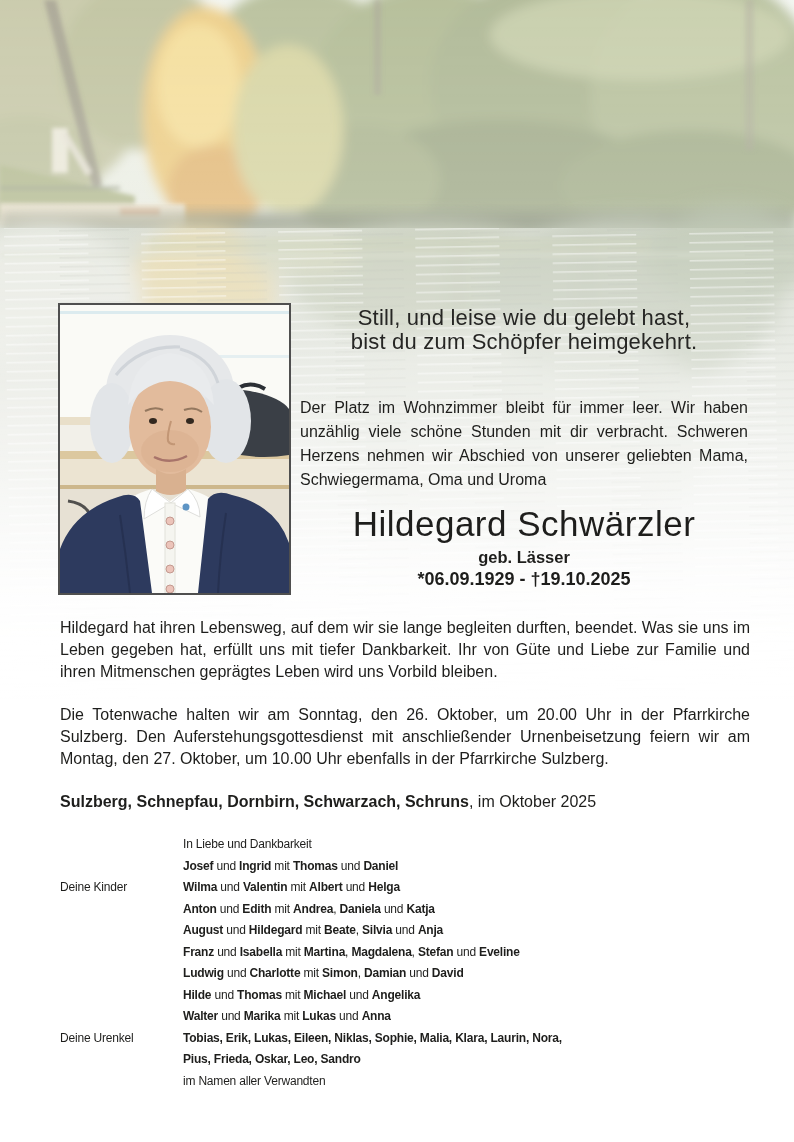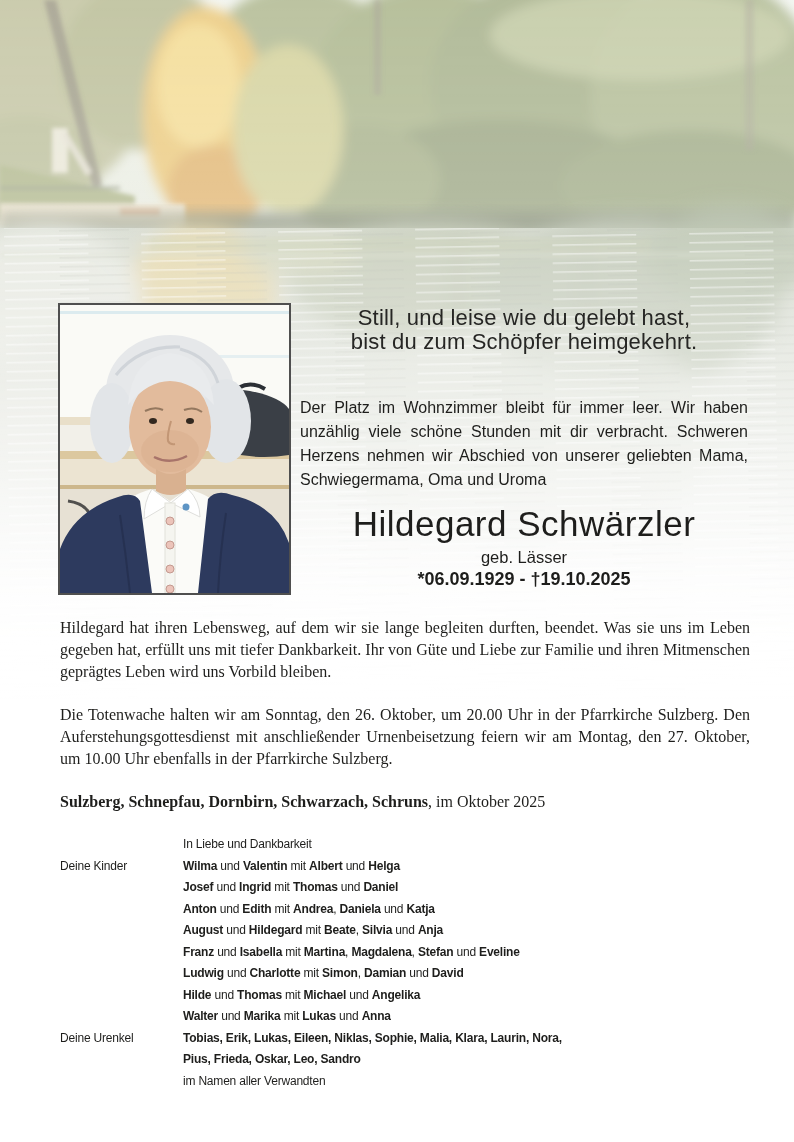--- a/index.html
+++ b/index.html
@@ -15,25 +15,25 @@
   .portrait{
     position:absolute;left:58px;top:303px;width:233px;height:292px;
     border:2px solid #4f4f4f;box-sizing:border-box;background:#f2f0e9;overflow:hidden;
   }
   
   .right-col{position:absolute;left:300px;top:306px;width:448px;}
   .quote{font-size:22px;line-height:24px;text-align:center;color:#262624;letter-spacing:.2px;}
   .intro{margin:42px 0 0;font-size:16px;line-height:24px;text-align:justify;}
   .name-block{text-align:center;margin-top:12px;}
   .name{font-size:35px;font-weight:normal;line-height:40px;margin:0;letter-spacing:.5px;}
-  .maiden{font-size:16.5px;font-weight:normal;margin-top:4px;}
+  .maiden{font-size:16.5px;font-weight:bold;margin-top:4px;}
   .dates{font-size:18px;font-weight:bold;margin-top:2px;}
   
   .body-main{position:absolute;left:60px;top:617px;width:690px;font-size:16px;line-height:22px;}
-  .body-main p{margin:0 0 21px;text-align:justify;font-family:Liberation Serif, serif;}
+  .body-main p{margin:0 0 21px;text-align:justify;}
   .cities{margin:0;text-align:left !important;}
   .b{font-weight:bold;}
   .family{margin-top:21px;font-size:12px;line-height:21.5px;letter-spacing:-0.2px;}
   .frow{display:flex;}
   .flabel{flex:0 0 123px;white-space:nowrap;}
   .ftext{flex:1;white-space:nowrap;}
 </style>
 </head>
 <body>
 
@@ -194,29 +194,29 @@
     <p>Die Totenwache halten wir am Sonntag, den 26. Oktober, um 20.00 Uhr in der Pfarrkirche Sulzberg. Den Auferstehungsgottesdienst mit anschließender Urnenbeisetzung feiern wir am Montag, den 27. Oktober, um 10.00 Uhr ebenfalls in der Pfarrkirche Sulzberg.</p>
     <p class="cities"><span class="b">Sulzberg, Schnepfau, Dornbirn, Schwarzach, Schruns</span><span>, im Oktober 2025</span></p>
 
     <div class="family">
       <div class="frow">
         <span class="flabel"></span>
         <span class="ftext">In Liebe und Dankbarkeit</span>
       </div>
       <div id="family-rows">
           <div class="frow">
+            <span class="flabel"></span>
+            <span class="ftext"><span></span><span class="b">Josef</span><span> und </span><span class="b">Ingrid</span><span> mit </span><span class="b">Thomas</span><span> und </span><span class="b">Daniel</span><span></span></span>
+          </div>
+          <div class="frow">
             <span class="flabel">Deine Kinder</span>
             <span class="ftext"><span></span><span class="b">Wilma</span><span> und </span><span class="b">Valentin</span><span> mit </span><span class="b">Albert</span><span> und </span><span class="b">Helga</span><span></span></span>
           </div>
           <div class="frow">
             <span class="flabel"></span>
-            <span class="ftext"><span></span><span class="b">Josef</span><span> und </span><span class="b">Ingrid</span><span> mit </span><span class="b">Thomas</span><span> und </span><span class="b">Daniel</span><span></span></span>
-          </div>
-          <div class="frow">
-            <span class="flabel"></span>
             <span class="ftext"><span></span><span class="b">Anton</span><span> und </span><span class="b">Edith</span><span> mit </span><span class="b">Andrea</span><span>, </span><span class="b">Daniela</span><span> und </span><span class="b">Katja</span><span></span></span>
           </div>
           <div class="frow">
             <span class="flabel"></span>
             <span class="ftext"><span></span><span class="b">August</span><span> und </span><span class="b">Hildegard</span><span> mit </span><span class="b">Beate</span><span>, </span><span class="b">Silvia</span><span> und </span><span class="b">Anja</span><span></span></span>
           </div>
           <div class="frow">
             <span class="flabel"></span>
             <span class="ftext"><span></span><span class="b">Franz</span><span> und </span><span class="b">Isabella</span><span> mit </span><span class="b">Martina</span><span>, </span><span class="b">Magdalena</span><span>, </span><span class="b">Stefan</span><span> und </span><span class="b">Eveline</span><span></span></span>
           </div>

